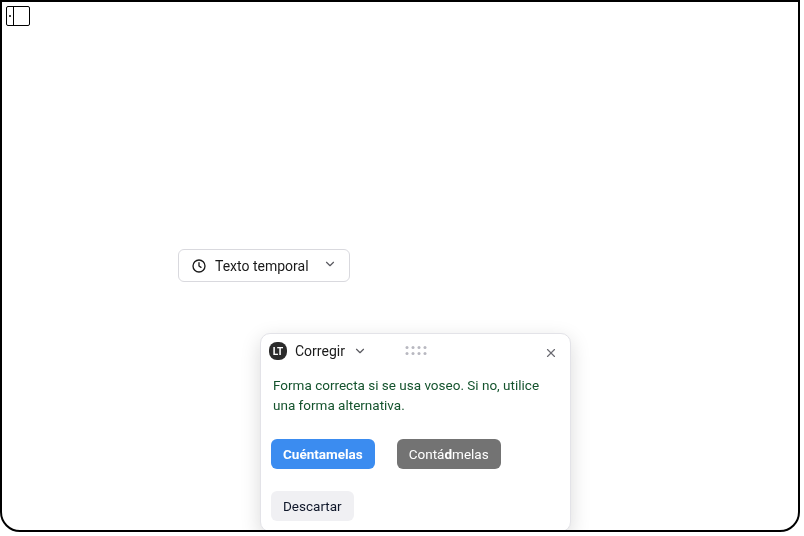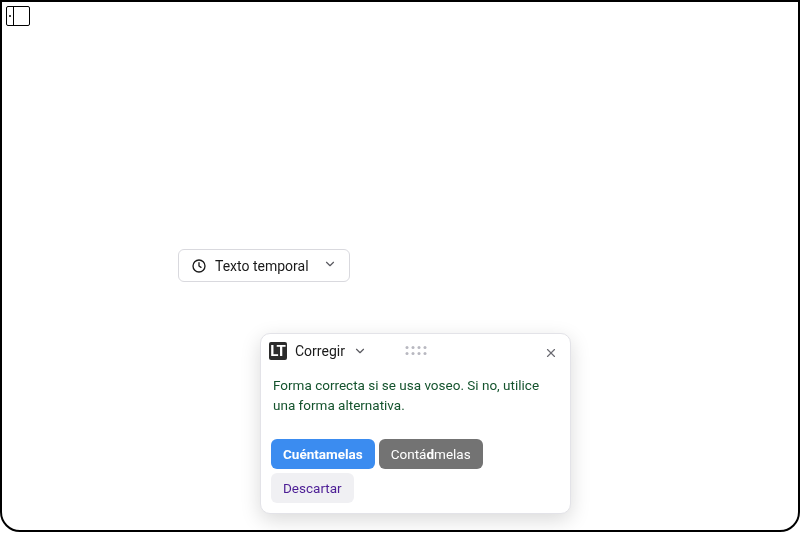--- a/index.html
+++ b/index.html
@@ -77,26 +77,26 @@
   }
   .popup-header {
     display: flex;
     align-items: center;
     padding: 8px 10px 8px 8px;
     position: relative;
   }
   .brand-badge {
     width: 18px; height: 18px;
     background: #2b2b2b;
-    border-radius: 2px;
+    border-radius: 8px;
     display: flex;
     align-items: center;
     justify-content: center;
     color: #fff;
-    font-size: 15px;
+    font-size: 10px;
     font-weight: 700;
     margin-right: 8px;
   }
   .popup-title {
     font-size: 14px;
     color: #1a1a1a;
     margin-right: 4px;
   }
   .popup-title-chev { margin-left: 4px; display: inline-flex; }
   .drag-dots {
@@ -141,21 +141,21 @@
     color: #4a4a50;
   }
   .explanation {
     padding: 8px 12px 12px 12px;
     font-size: 13.5px;
     color: #14532d;
     line-height: 1.45;
   }
   .actions {
     display: flex;
-    gap: 4px;
+    gap: 22px;
     padding: 12px 10px 10px 10px;
     flex-wrap: wrap;
   }
   .btn {
     border: none;
     border-radius: 6px;
     padding: 7px 12px;
     font-size: 13.5px;
     cursor: pointer;
     font-family: inherit;
@@ -165,21 +165,21 @@
     color: #fff;
     font-weight: 700;
   }
   .btn-secondary {
     background: #737373;
     color: #fff;
   }
   .btn-secondary .bold-letter { font-weight: 700; }
   .btn-tertiary {
     background: #f0f0f3;
-    color: #4c1d95;
+    color: #0f172a;
   }
 </style>
 </head>
 <body>
 
 <div class="frame">
 
   <div class="sidebar-icon-wrap">
     <div class="sidebar-icon-inner">
       <div class="sidebar-dot"></div>

